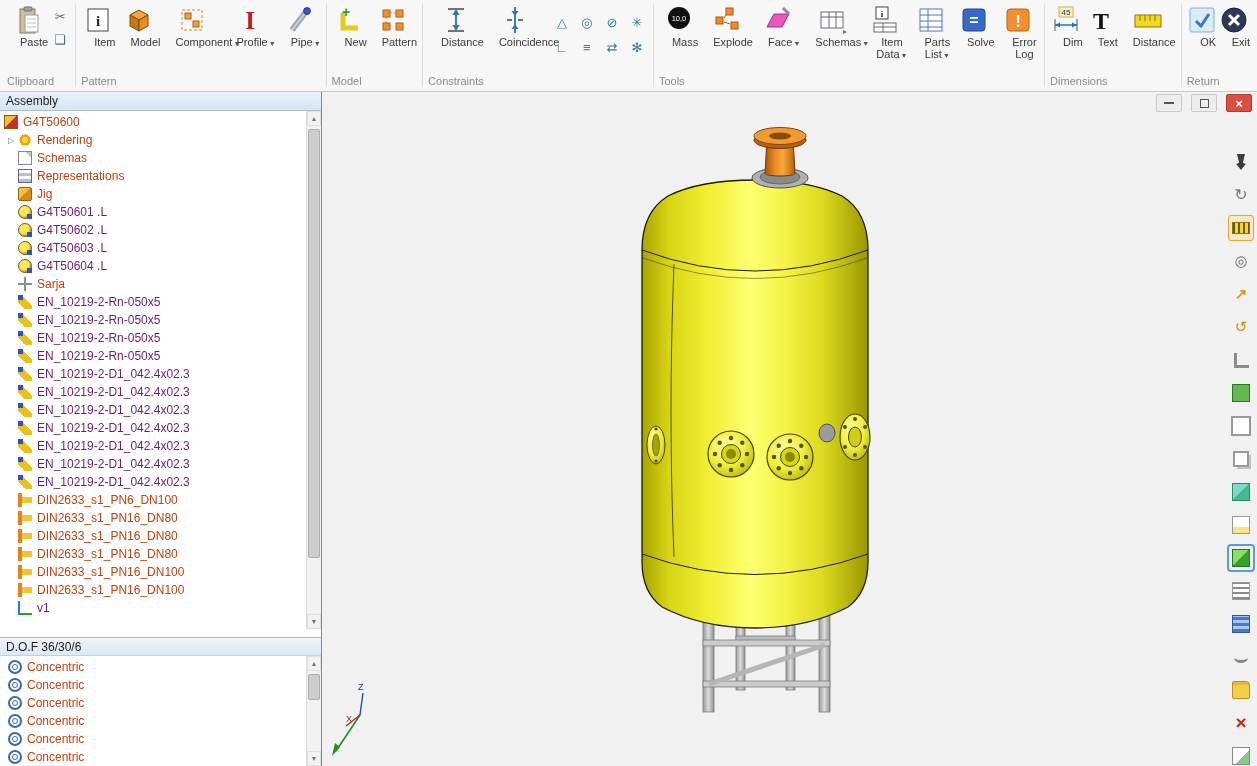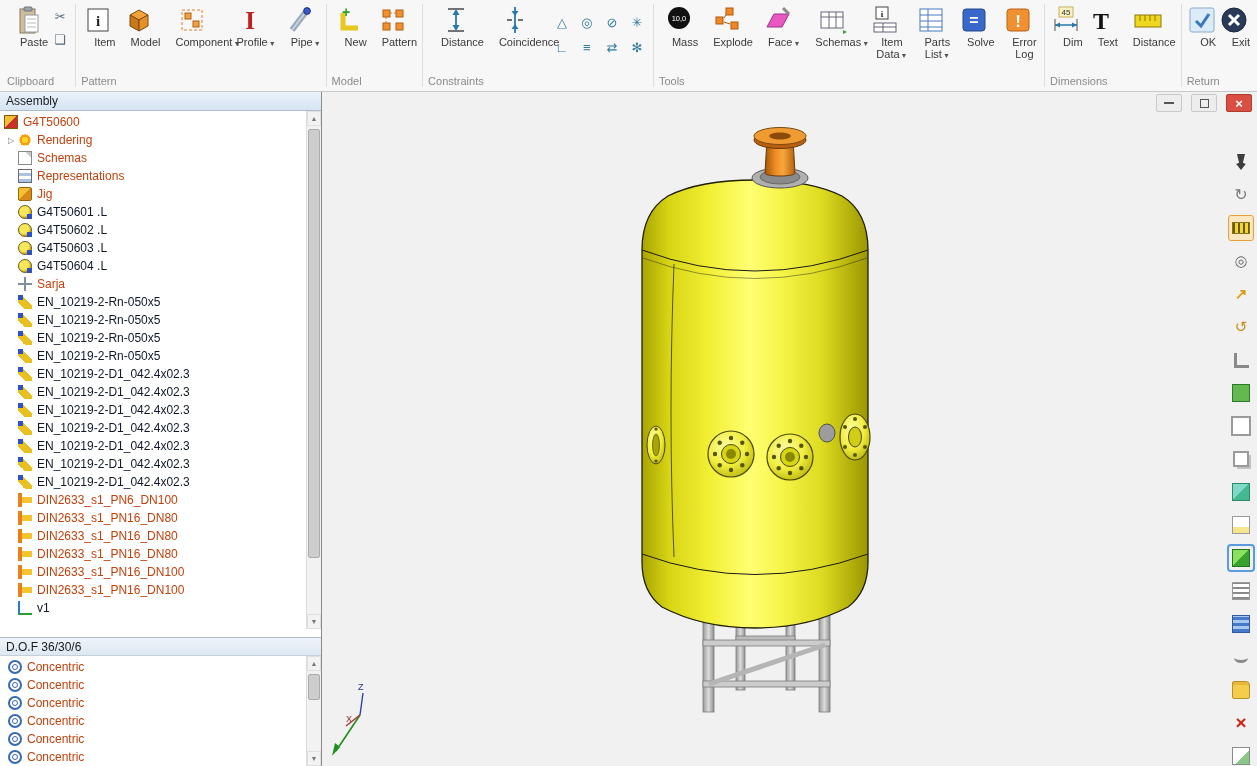--- a/index.html
+++ b/index.html
@@ -40,21 +40,21 @@
     background:#f2f2f2; border:1px solid #e0e0e0; }
   .sb-track { flex:1; position:relative; }
   .sb-thumb { position:absolute; left:1px; right:1px; background:#cdcdcd; border:1px solid #adadad; border-radius:2px; }
   .thumb-tree { top:3px; height:88%; }
   .thumb-dof { top:3px; height:32%; }
 
   
   .trow { height:18px; display:flex; align-items:center; padding-left:4px; white-space:nowrap; }
   .texp { width:14px; flex:none; font-size:8px; color:#777; text-align:center; }
   .tlbl { font-size:12px; color:#c2410c; }
-  .tlbl.blue { color:#0f172a; }
+  .tlbl.blue { color:#701a75; }
   .dofrow { padding-left:8px;text-align:right; }
 
   
   .ic { width:14px; height:14px; display:inline-block; margin-right:5px; flex:none; position:relative; }
   .ic-assembly { background:linear-gradient(135deg,#f0c030 0 48%,#c83028 48%); border:1px solid #8a5510; }
   .ic-sun { background:radial-gradient(circle at 50% 50%, #ffd825 0 34%, #f89c10 34% 52%, transparent 53%); }
   .ic-sun::after{ content:""; position:absolute; inset:1px; border:1px dotted #f0a020; border-radius:50%; }
   .ic-drawings { background:linear-gradient(225deg,#c8c8c8 0 22%,#ffffff 22%); border:1px solid #888; }
   .ic-representations { background:repeating-linear-gradient(0deg,#aac4e2 0 3px,#ffffff 3px 6px); border:1px solid #667; }
   .ic-jig { background:linear-gradient(135deg,#f2c232 0 50%,#d88a18 50%); border:1px solid #96650a; border-radius:2px; }

